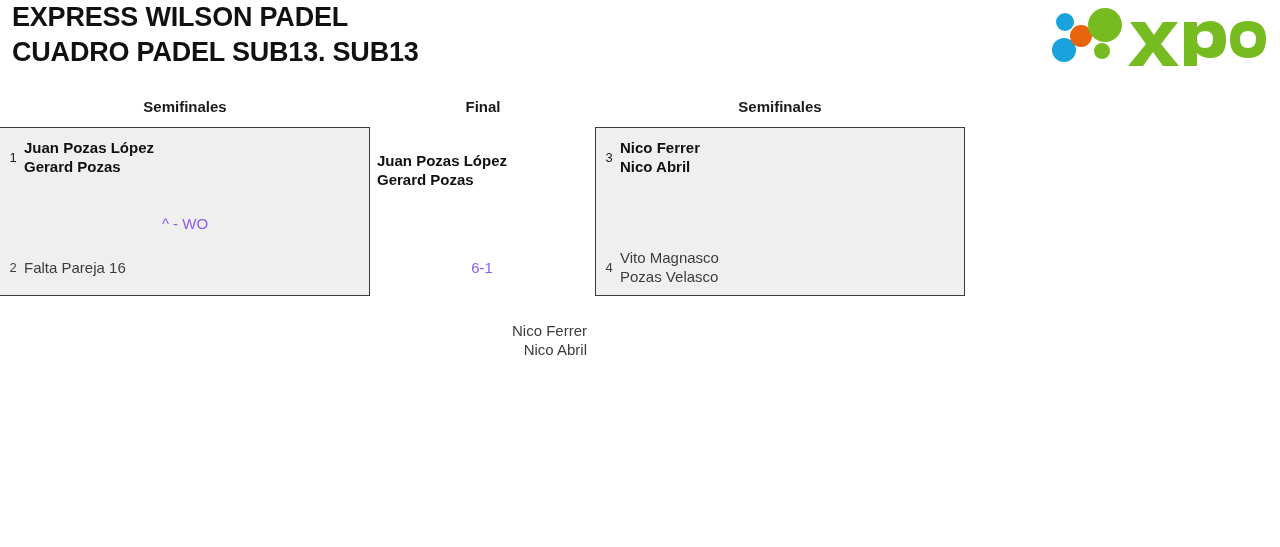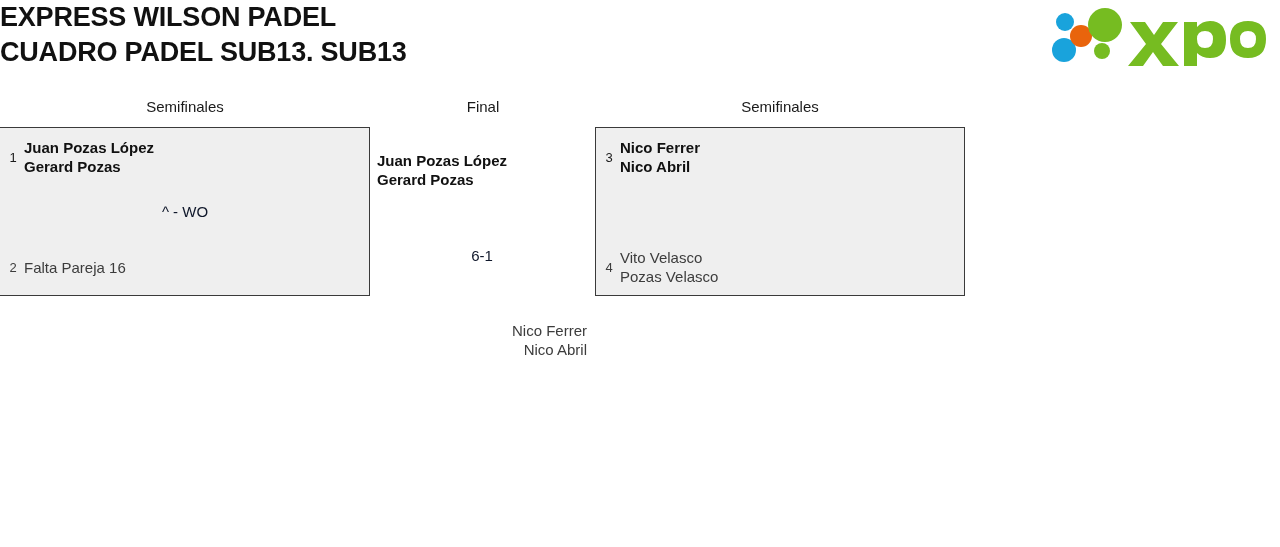--- a/index.html
+++ b/index.html
@@ -12,30 +12,30 @@
     overflow:hidden;
   }
   .page { position:relative; width:1280px; height:547px; }
 
   
   .title-block {
     position:absolute; left:0px; top:0px; width:900px;
   }
   .title-line {
     font-size:27px; font-weight:700; letter-spacing:-0.2px;
-    line-height:35px; color:#111111; white-space:nowrap;
+    line-height:35px; color:#111111; white-space:nowrap;padding-left:12px;
   }
 
   
   .logo { position:absolute; left:1048px; top:6px; width:226px; height:60px; }
   .logo svg { display:block; }
 
   
   .round-head {
-    position:absolute; font-size:15px; font-weight:400;
+    position:absolute; font-size:15px; font-weight:700;
     color:#1a1a1a; text-align:center; white-space:nowrap;
   }
   #rh-0 { left:85px;  top:98px; width:200px; }
   #rh-1 { left:383px; top:98px; width:200px; }
   #rh-2 { left:680px; top:98px; width:200px; }
 
   
   .match-box {
     position:absolute;
     background:#efefef;
@@ -49,22 +49,22 @@
     font-size:13px; color:#3c3c3c; width:22px;
     text-align:center; flex:0 0 22px; line-height:1;
   }
   .names { display:flex; flex-direction:column; }
   .names span { font-size:15px; line-height:19px; white-space:nowrap; }
   .winner .names span { font-weight:700; color:#111111; }
   .winner .seed { color:#1a1a1a; }
   .loser  .names span { font-weight:400; color:#3c3c3c; }
 
   .score {
-    position:absolute; font-size:15px; color:#0f172a;
-    text-align:center; white-space:nowrap;
+    position:absolute; font-size:15px; color:#8b5cf6;
+    text-align:center; white-space:nowrap;margin-top:12px;
   }
 
   
   #team-1 { left:2px;  top:138px; }
   #team-2 { left:2px;  top:258px; }
   #score-left { left:85px; top:203px; width:200px; }
 
   
   #team-3 { left:598px; top:138px; }
   #team-4 { left:598px; top:248px; }
@@ -134,21 +134,21 @@
     <div class="names">
       <span>Nico Ferrer</span>
       <span>Nico Abril</span>
     </div>
   </div>
 
 
   <div class="team loser" id="team-4">
     <div class="seed">4</div>
     <div class="names">
-      <span>Vito Velasco</span>
+      <span>Vito Magnasco</span>
       <span>Pozas Velasco</span>
     </div>
   </div>
 
   <div class="final-team" id="final-winner">
     <span>Juan Pozas López</span>
     <span>Gerard Pozas</span>
   </div>
 
   <div class="score" id="score-final">6-1</div>

